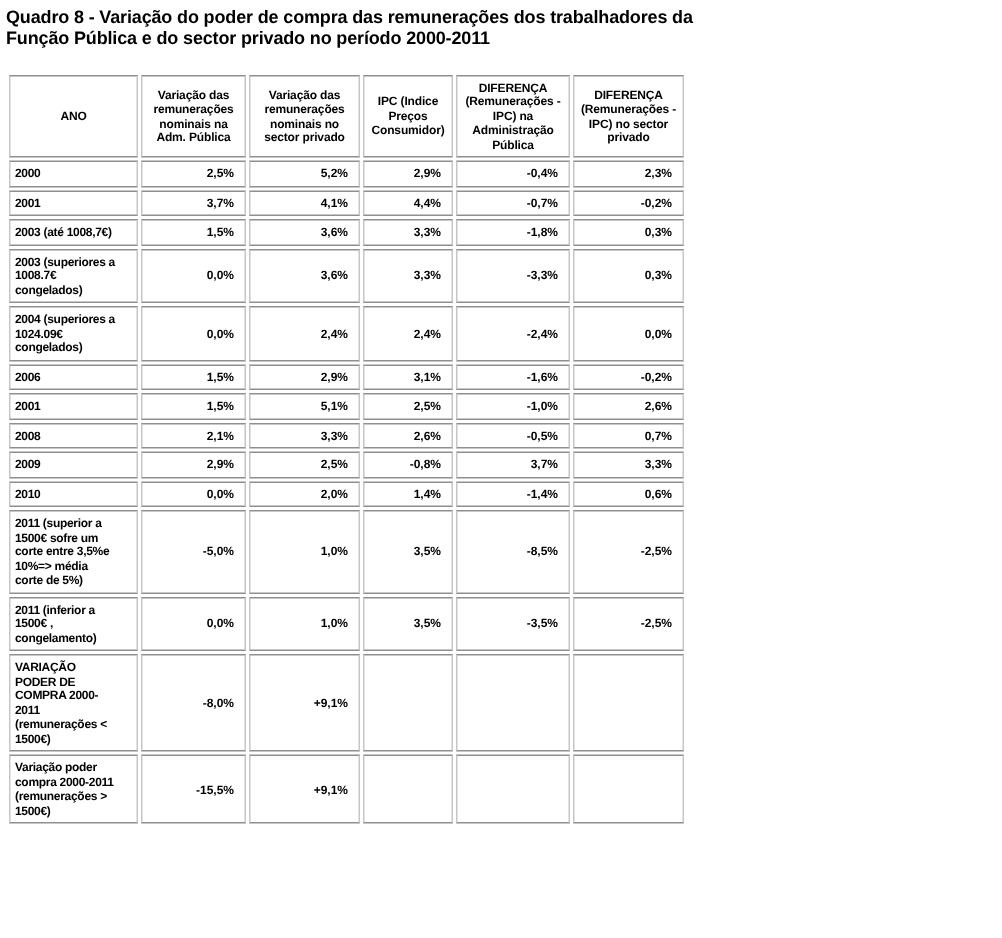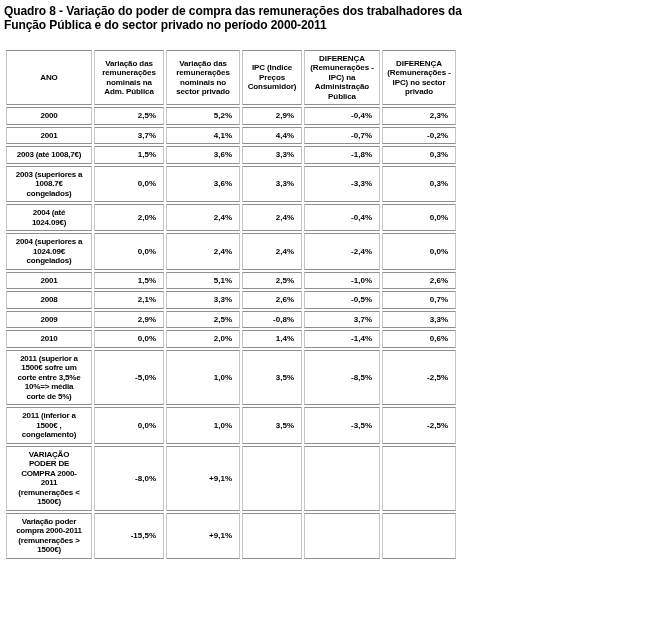--- a/index.html
+++ b/index.html
@@ -43,21 +43,21 @@
     overflow: hidden;
     padding: 3px;
     vertical-align: middle;
     box-sizing: border-box;
   }
   .quadro th {
     text-align: center;
     letter-spacing: -0.1px;
   }
   .quadro td.c-label {
-    text-align: center;
+    text-align: left;
     letter-spacing: -0.2px;
   }
   .quadro td.c-num {
     text-align: right;
     padding-right: 7px;
   }
   col.w-ano  { width: 86px; }
   col.w-adm  { width: 70px; }
   col.w-priv { width: 74px; }
   col.w-ipc  { width: 60px; }
@@ -134,37 +134,36 @@
           <td class="c-label">2003 (superiores a
 1008.7€
 congelados)</td>
           <td class="c-num">0,0%</td>
           <td class="c-num">3,6%</td>
           <td class="c-num">3,3%</td>
           <td class="c-num">-3,3%</td>
           <td class="c-num">0,3%</td>
         </tr>
         <tr>
-          <td class="c-label">2004 (até
-1024.09€)</td>
-          <td class="c-num">2,0%</td>
-          <td class="c-num">2,4%</td>
-          <td class="c-num">2,4%</td>
-          <td class="c-num">-0,4%</td>
-          <td class="c-num">0,0%</td>
-        </tr>
-        <tr>
           <td class="c-label">2004 (superiores a
 1024.09€
 congelados)</td>
           <td class="c-num">0,0%</td>
           <td class="c-num">2,4%</td>
           <td class="c-num">2,4%</td>
           <td class="c-num">-2,4%</td>
           <td class="c-num">0,0%</td>
+        </tr>
+        <tr>
+          <td class="c-label">2006</td>
+          <td class="c-num">1,5%</td>
+          <td class="c-num">2,9%</td>
+          <td class="c-num">3,1%</td>
+          <td class="c-num">-1,6%</td>
+          <td class="c-num">-0,2%</td>
         </tr>
         <tr>
           <td class="c-label">2001</td>
           <td class="c-num">1,5%</td>
           <td class="c-num">5,1%</td>
           <td class="c-num">2,5%</td>
           <td class="c-num">-1,0%</td>
           <td class="c-num">2,6%</td>
         </tr>
         <tr>

